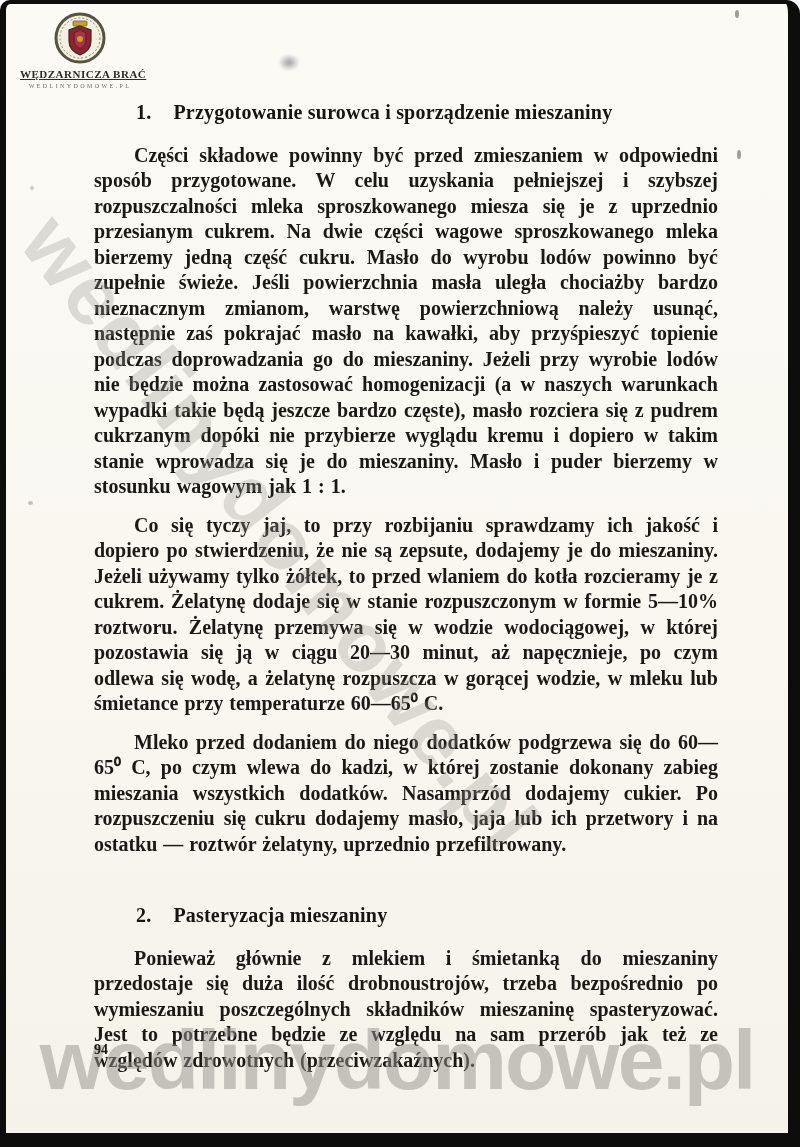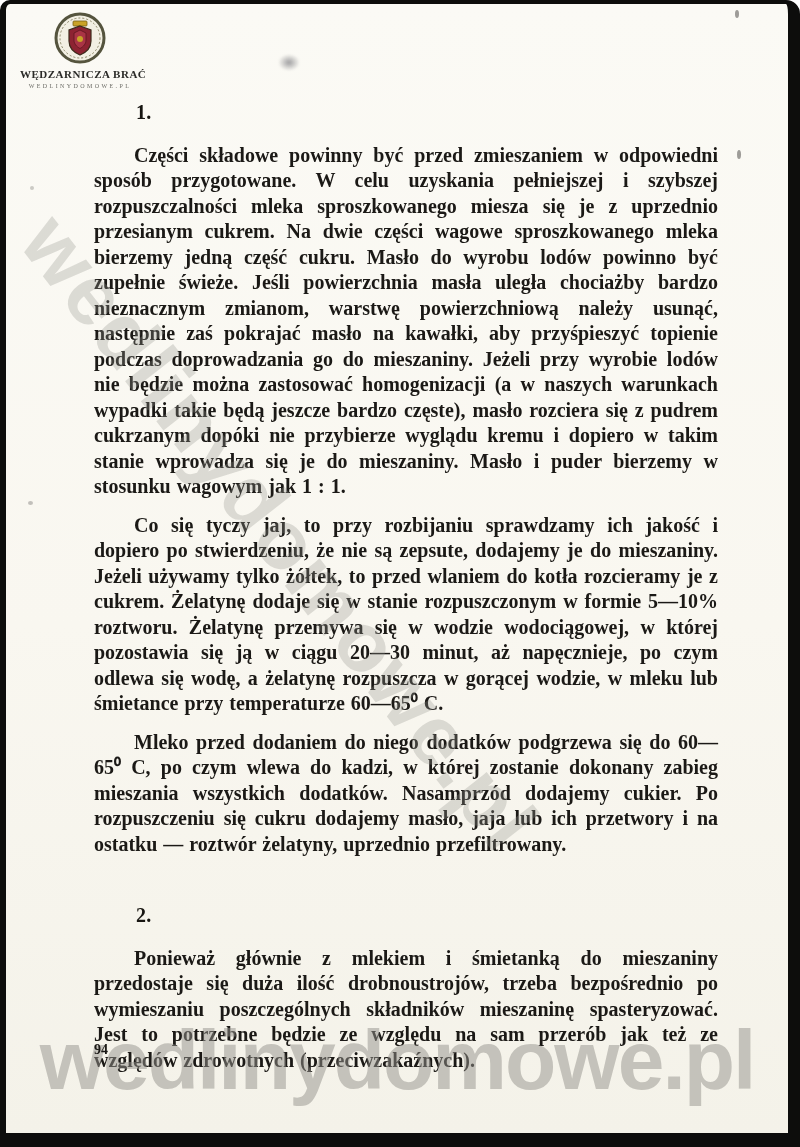--- a/index.html
+++ b/index.html
@@ -15,21 +15,21 @@
     border-style:solid;border-color:#0d0d0c;
     border-width:4px 12px 14px 6px;
     border-radius:10px 14px 0 0;
     background:linear-gradient(180deg,#fbfaf5 0%,#f9f7f0 55%,#f4f2e9 100%);
     overflow:hidden;
   }
 
   
   .logo{position:absolute;top:8px;left:14px;width:120px;text-align:center;z-index:2;}
   .emblem{width:52px;height:52px;margin:0 auto 4px;}
-  .logo-title{font-size:11px;font-weight:700;letter-spacing:.5px;color:#2b2b28;white-space:nowrap;}
+  .logo-title{font-size:11px;font-weight:700;letter-spacing:.5px;color:#2b2b28;white-space:nowrap;text-decoration:underline;}
   .logo-sub{font-size:6px;letter-spacing:2.4px;color:#6c6c66;margin-top:3px;white-space:nowrap;}
 
   
   .smudge{position:absolute;left:272px;top:50px;width:22px;height:17px;z-index:2;
     background:radial-gradient(ellipse at center,rgba(85,85,92,.55),rgba(120,120,128,0) 70%);
     filter:blur(1px);}
   .speck{position:absolute;background:rgba(45,42,40,.45);border-radius:50%;z-index:2;}
   .speck.s1{left:729px;top:6px;width:4px;height:8px;}
   .speck.s2{left:731px;top:146px;width:4px;height:9px;}
   .speck.s3{left:24px;top:182px;width:4px;height:4px;opacity:.5;}
@@ -93,29 +93,31 @@
   <div class="speck s1"></div>
   <div class="speck s2"></div>
   <div class="speck s3"></div>
   <div class="speck s4"></div>
 
   <div class="content">
 
     <section class="section">
       <h2 class="sec-heading">
         <span class="sec-num">1.</span>
+        <span class="sec-title">Przygotowanie surowca i sporządzenie mieszaniny</span>
       </h2>
       <p>Części składowe powinny być przed zmieszaniem w odpowiedni sposób przygotowane. W celu uzyskania pełniejszej i szybszej rozpuszczalności mleka sproszkowanego miesza się je z uprzednio przesianym cukrem. Na dwie części wagowe sproszkowanego mleka bierzemy jedną część cukru. Masło do wyrobu lodów powinno być zupełnie świeże. Jeśli powierzchnia masła uległa chociażby bardzo nieznacznym zmianom, warstwę powierzchniową należy usunąć, następnie zaś pokrajać masło na kawałki, aby przyśpieszyć topienie podczas doprowadzania go do mieszaniny. Jeżeli przy wyrobie lodów nie będzie można zastosować homogenizacji (a w naszych warunkach wypadki takie będą jeszcze bardzo częste), masło rozciera się z pudrem cukrzanym dopóki nie przybierze wyglądu kremu i dopiero w takim stanie wprowadza się je do mieszaniny. Masło i puder bierzemy w stosunku wagowym jak 1 : 1.</p>
       <p>Co się tyczy jaj, to przy rozbijaniu sprawdzamy ich jakość i dopiero po stwierdzeniu, że nie są zepsute, dodajemy je do mieszaniny. Jeżeli używamy tylko żółtek, to przed wlaniem do kotła rozcieramy je z cukrem. Żelatynę dodaje się w stanie rozpuszczonym w formie 5—10% roztworu. Żelatynę przemywa się w wodzie wodociągowej, w której pozostawia się ją w ciągu 20—30 minut, aż napęcznieje, po czym odlewa się wodę, a żelatynę rozpuszcza w gorącej wodzie, w mleku lub śmietance przy temperaturze 60—65⁰ C.</p>
       <p>Mleko przed dodaniem do niego dodatków podgrzewa się do 60—65⁰ C, po czym wlewa do kadzi, w której zostanie dokonany zabieg mieszania wszystkich dodatków. Nasamprzód dodajemy cukier. Po rozpuszczeniu się cukru dodajemy masło, jaja lub ich przetwory i na ostatku — roztwór żelatyny, uprzednio przefiltrowany.</p>
     </section>
 
     <section class="section">
       <h2 class="sec-heading">
         <span class="sec-num">2.</span>
+        <span class="sec-title">Pasteryzacja mieszaniny</span>
       </h2>
       <p>Ponieważ głównie z mlekiem i śmietanką do mieszaniny przedostaje się duża ilość drobnoustrojów, trzeba bezpośrednio po wymieszaniu poszczególnych składników mieszaninę spasteryzować. Jest to potrzebne będzie ze względu na sam przerób jak też ze względów zdrowotnych (przeciwzakaźnych).</p>
     </section>
 
   </div>
 
   <div class="wm-diag">wedlinydomowe.pl</div>
   <div class="wm-bottom">wedlinydomowe.pl</div>
 
   <div class="page-number">94</div>

